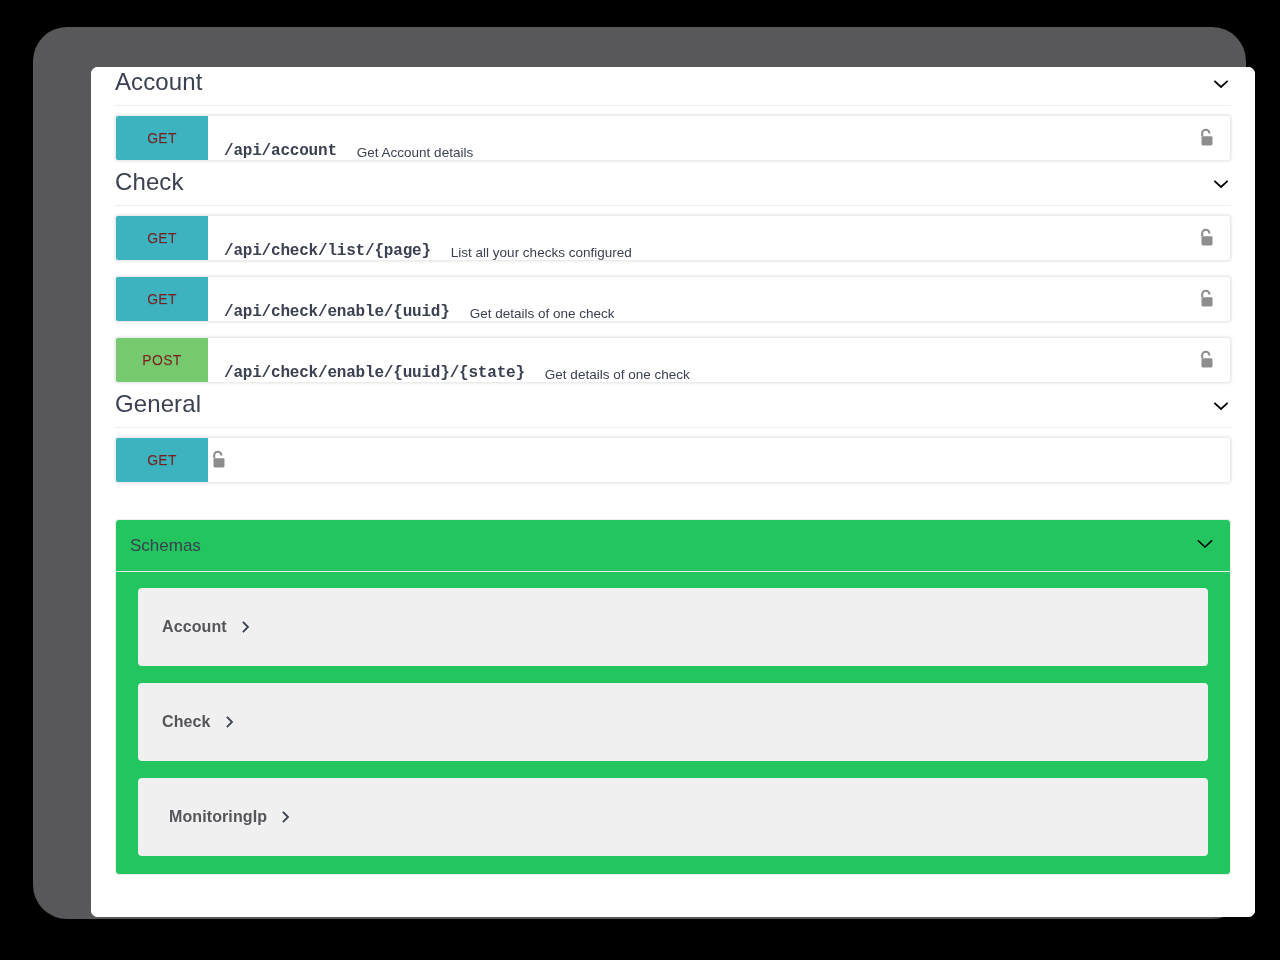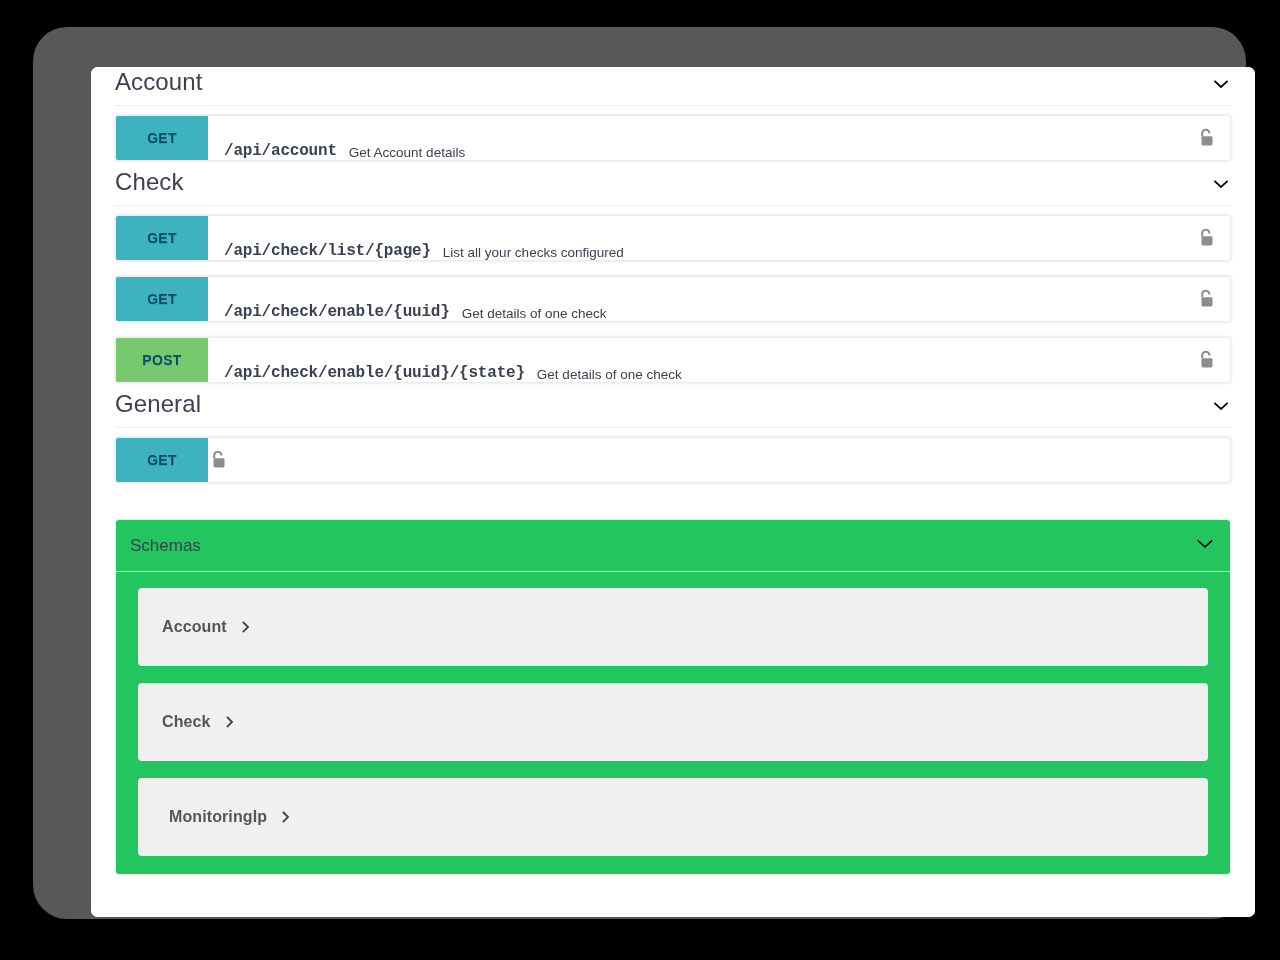--- a/index.html
+++ b/index.html
@@ -90,23 +90,23 @@
     box-shadow: 0 0 3px rgba(0,0,0,0.14);
     height: 44px;
     overflow: hidden;
     cursor: pointer;
   }
   .op-method {
     flex: 0 0 92px;
     display: flex;
     align-items: center;
     justify-content: center;
-    color: #0c4a6e;
+    color: #7f1d1d;
     font-size: 14px;
-    font-weight: bold;
+    font-weight: normal;
     letter-spacing: 0.3px;
     text-shadow: 0 1px 0 rgba(0,0,0,0.10);
     font-family: "Liberation Sans", sans-serif;
   }
   .op-method.get  { background: #3cb3bf; }
   .op-method.post { background: #76c96e; }
 
   .op-body {
     flex: 1 1 auto;
     display: flex;
@@ -118,21 +118,21 @@
     font-family: "Liberation Mono", monospace;
     font-size: 16px;
     font-weight: bold;
     color: #3b4151;
     white-space: nowrap;
     letter-spacing: -0.2px;
   }
   .op-desc {
     font-size: 13.5px;
     color: #3b4151;
-    margin-left: 12px;
+    margin-left: 20px;
     white-space: nowrap;
     overflow: hidden;
     text-overflow: ellipsis;
   }
   .op-lock {
     flex: 0 0 auto;
     display: flex;
     align-items: center;
     padding-right: 14px;
   }

